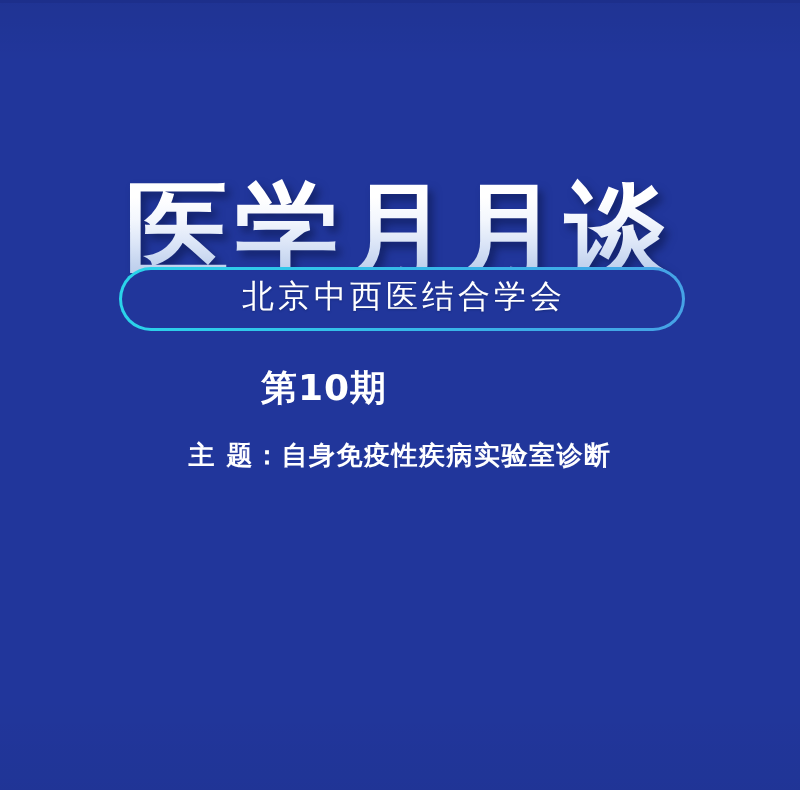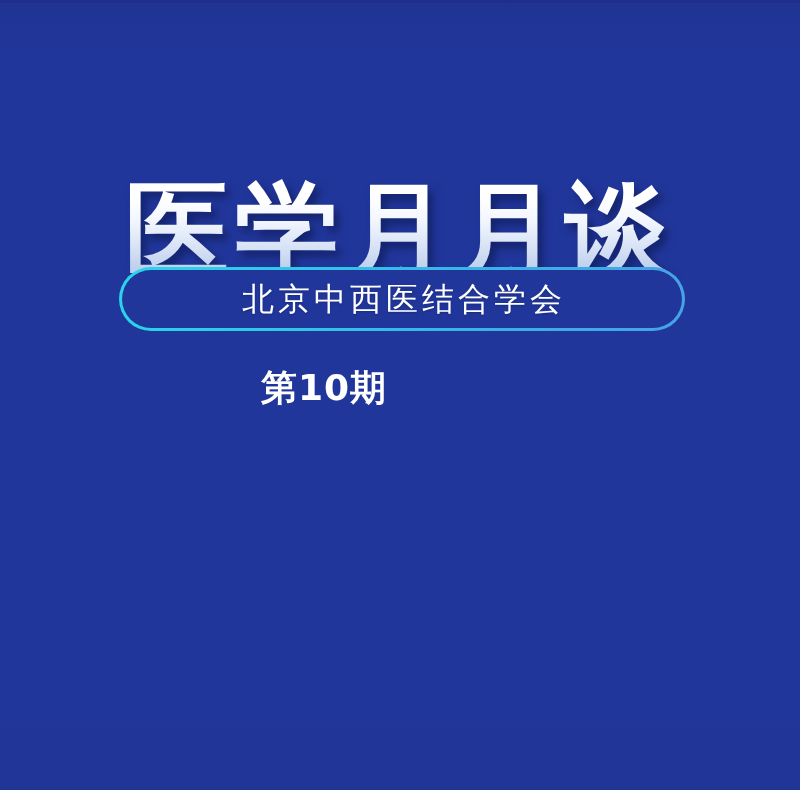--- a/index.html
+++ b/index.html
@@ -97,21 +97,21 @@
     background:
       linear-gradient(#21369b, #21369b) padding-box,
       linear-gradient(100deg, #2ad4ea 0%, #31c6ea 30%, #3bb0e8 68%, #46a2e6 100%) border-box;
     border: 3px solid transparent;
     display: flex;
     align-items: center;
     justify-content: center;
   }
 
   .pill-text {
-    font-family: Liberation Serif, serif;
+    font-family: Liberation Mono, monospace;
     font-weight: 400;
     font-size: 32px;
     letter-spacing: 4px;
     color: #ffffff;
     white-space: nowrap;
     line-height: 1;
     text-shadow: 0 1px 2px rgba(10, 22, 70, 0.35);
     padding-left: 4px;
   }
 
@@ -167,16 +167,17 @@
   <div class="title-block">
     <div class="main-title">医学月月谈</div>
   </div>
 
   <div class="pill">
     <span class="pill-text">北京中西医结合学会</span>
   </div>
 
   <div class="issue-number">第10期</div>
 
+  <div class="topic-line">主 题：自身免疫性疾病实验室诊断</div>
 
   <div class="lower-field"></div>
 
 </div>
 
 </body></html>

